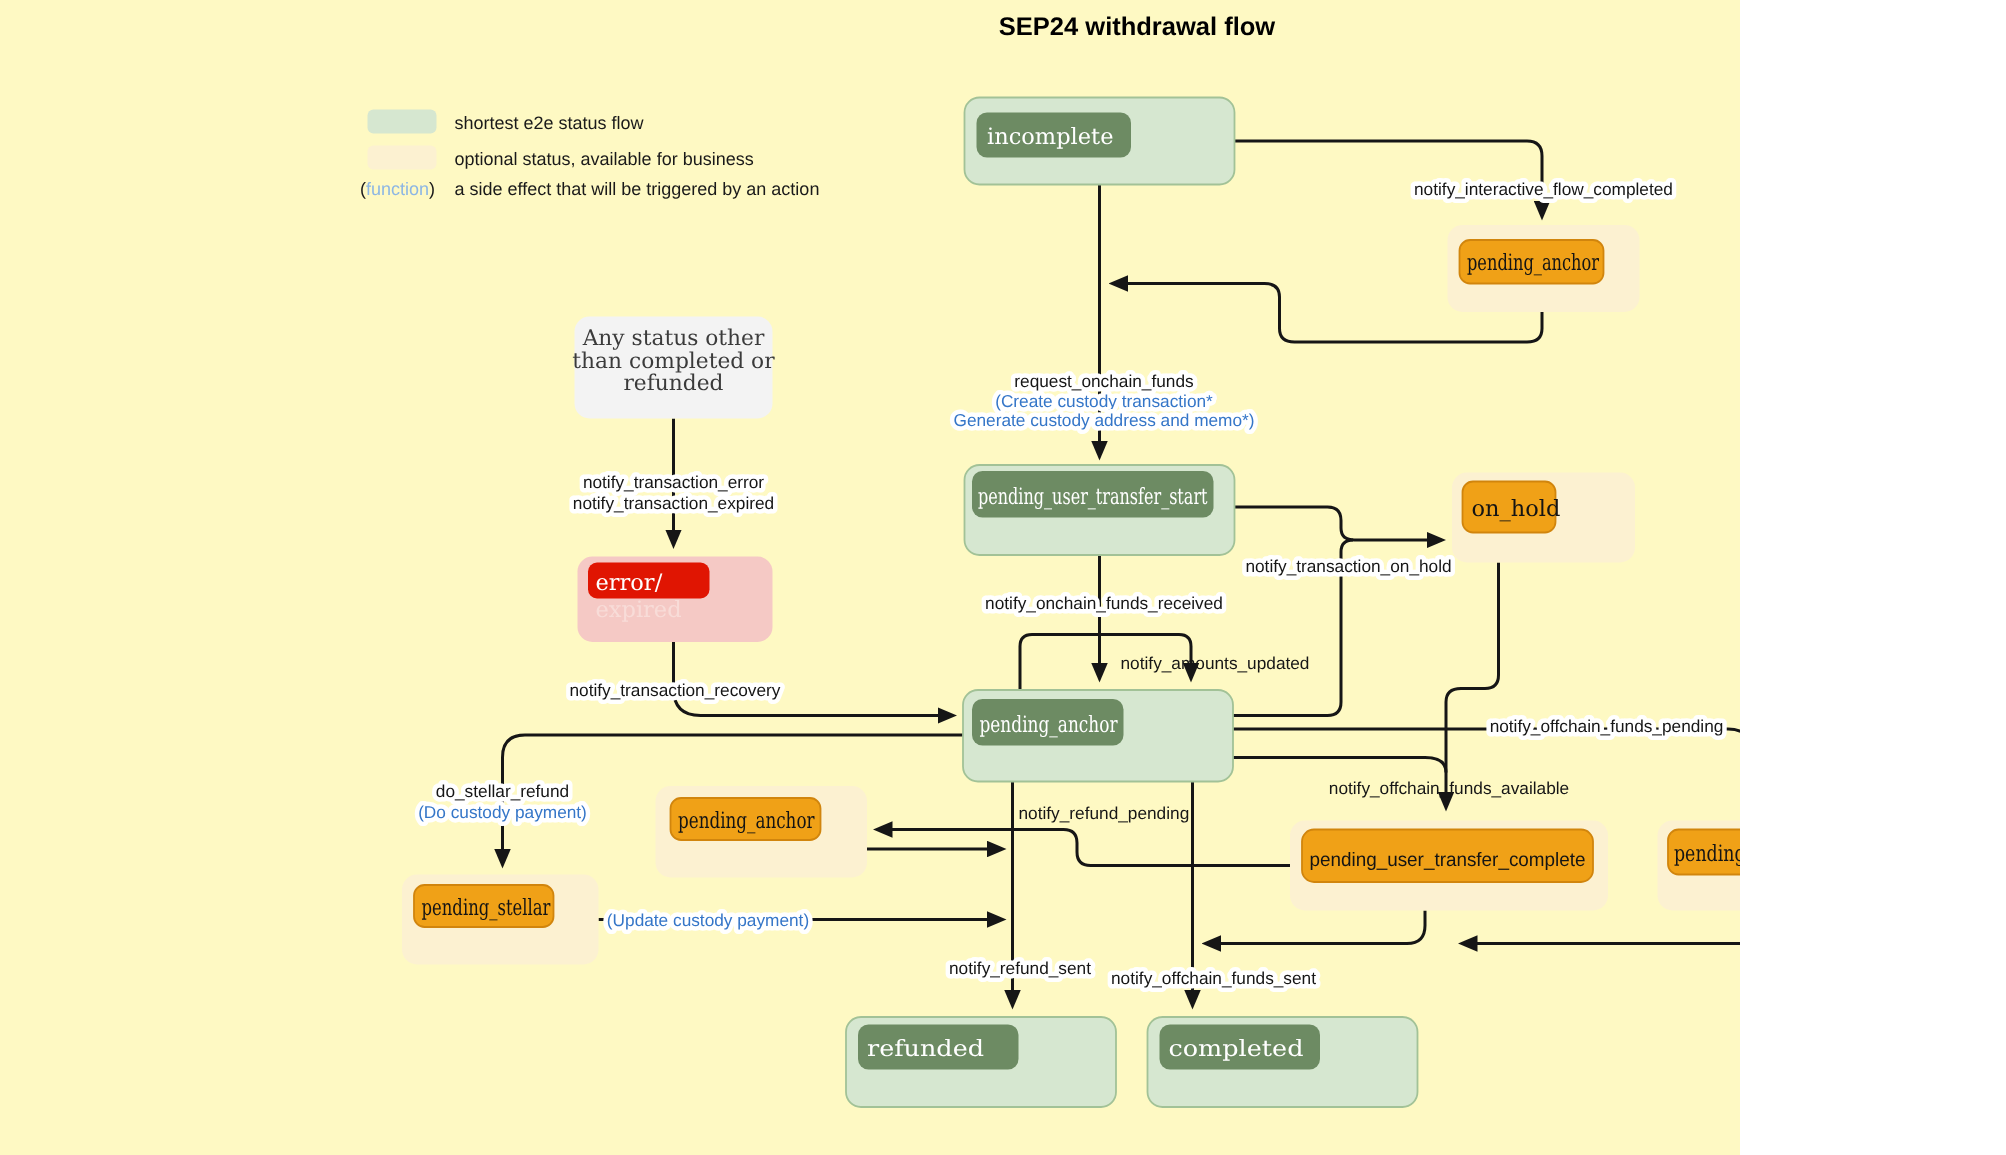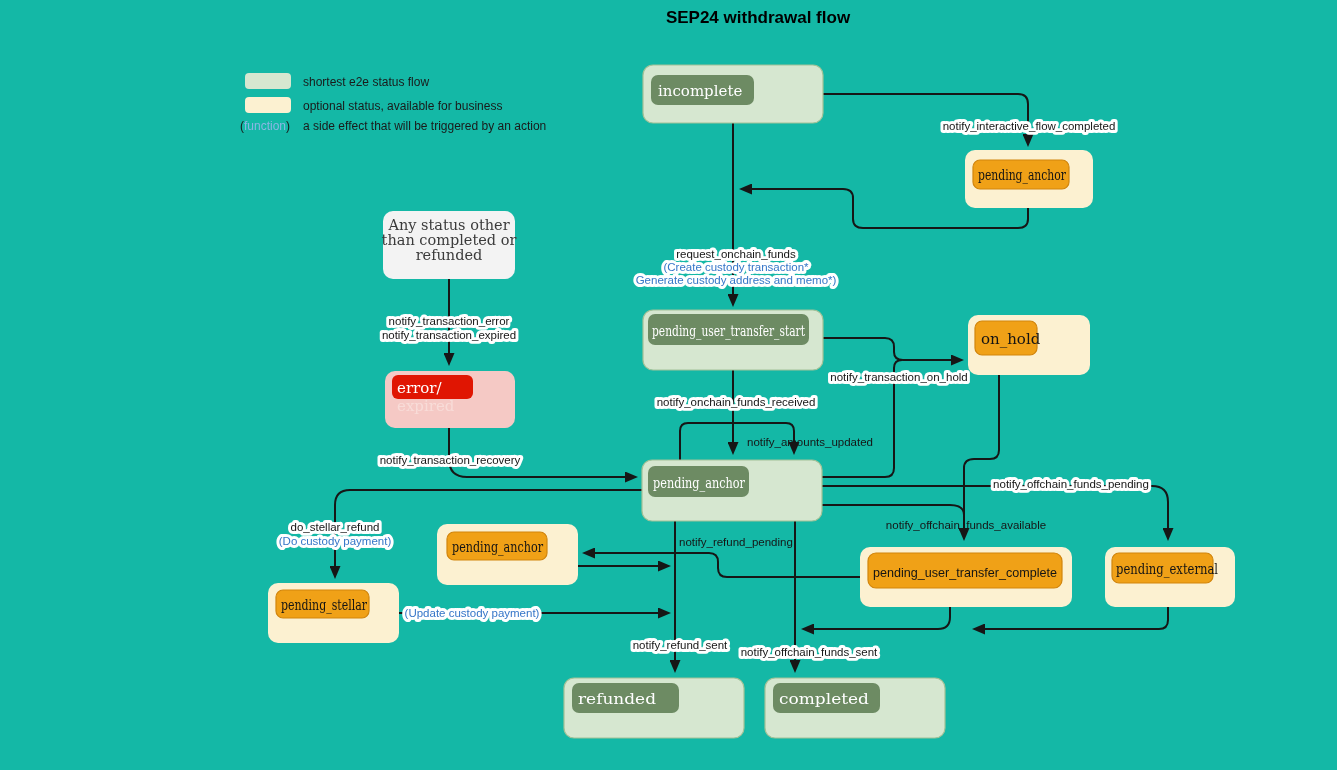--- a/index.html
+++ b/index.html
@@ -1,16 +1,16 @@
 <!DOCTYPE html>
 <html style="--green-fill: #D6E7D0; --green-stroke: #A2C297; --green-label: #6D8B63; --yellow-fill: #FCF1D1; --orange-label: #F0A117; --orange-stroke: #D1850D; --pink-fill: #F5C9C5; --red-label: #E01502; --gray-fill: #F3F3F3; --blue-action: #3576C8; --blue-function: #8CB6E4; --expired-text: #F8DCD8; --line: #161616;"><head>
 <meta charset="utf-8">
 <style>
   html,body{margin:0;padding:0;background:#ffffff;}
-  #stage{position:relative;width:1337px;height:770px;background:#14b8a6;overflow:hidden;
+  #stage{position:relative;width:1160px;height:770px;background:#fef9c3;overflow:hidden;
          font-family:"Liberation Sans",sans-serif;}
   svg{display:block;}
   .edge{fill:none;stroke:var(--line);stroke-width:2;stroke-linecap:butt;}
   .elabel{font-family:"Liberation Sans",sans-serif;font-size:11.5px;fill:#161616;}
   .elabel.mid{text-anchor:middle;}
   .halo{paint-order:stroke;stroke:#ffffff;stroke-width:6px;stroke-linejoin:round;}
   .blue{fill:var(--blue-action);}
   .nlabel{font-family:"DejaVu Serif",serif;font-size:15px;}
   .nlabel.white{fill:#ffffff;}
   .nlabel.black{fill:#141414;}

